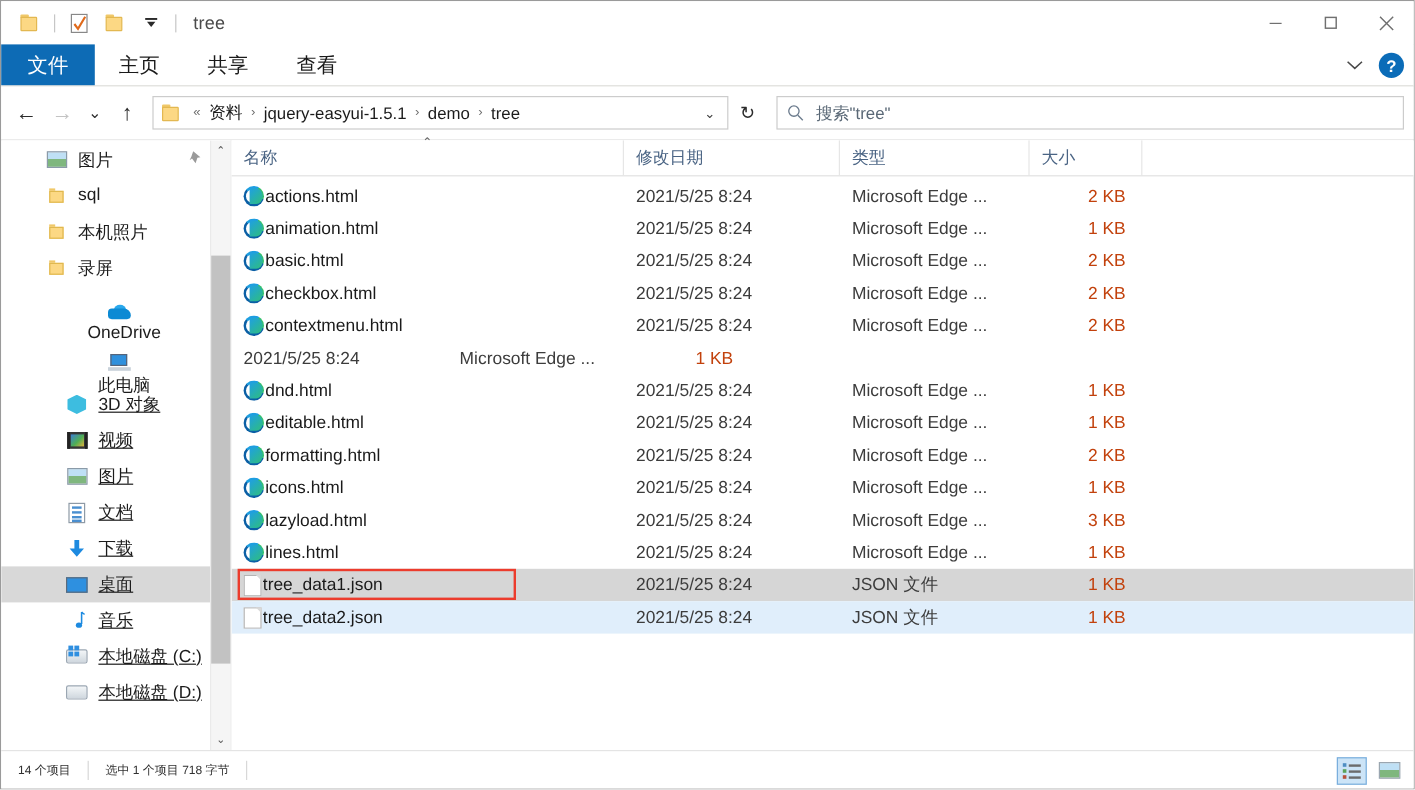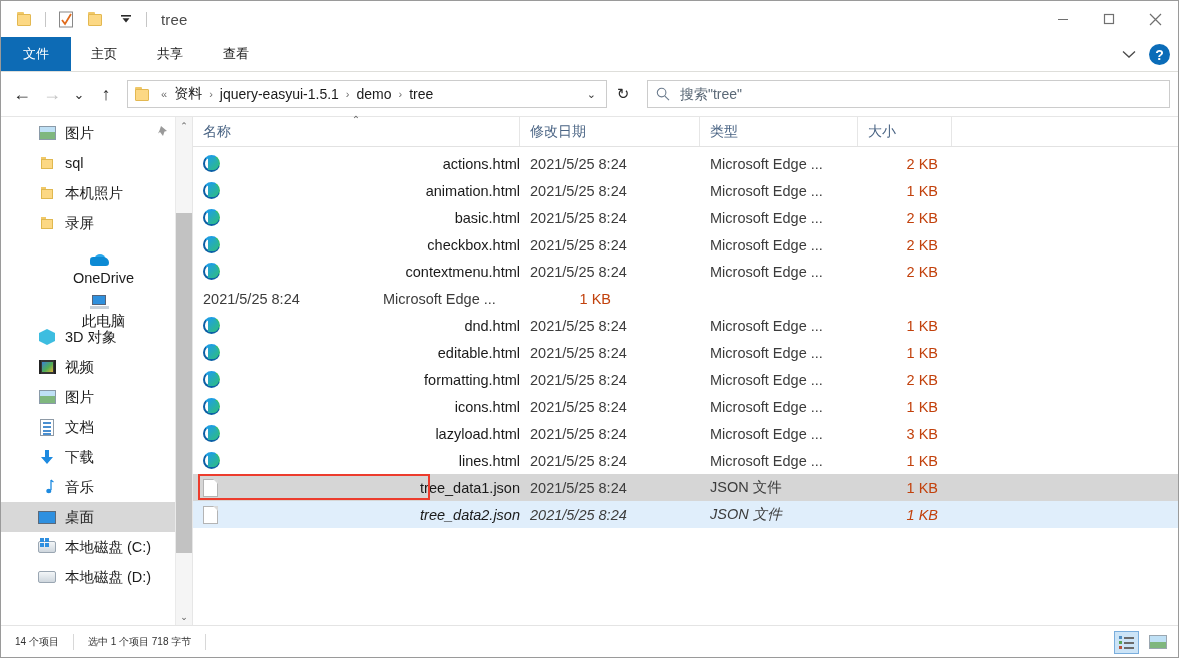--- a/index.html
+++ b/index.html
@@ -58,21 +58,21 @@
   #ribbon {
     height: 35px; flex: 0 0 35px;
     display: flex; align-items: stretch;
     background: #ffffff;
     border-bottom: 1px solid #dededa;
     position: relative;
   }
   .rtab {
     display: flex; align-items: center; justify-content: center;
     padding: 0 20px;
-    font-size: 13px; color: #1a1a1a;
+    font-size: 17px; color: #1a1a1a;
     cursor: default;
   }
   .rtab.file {
     background: #0d6bb5; color: #ffffff;
     padding: 0 22px;
   }
   .ribbon-right {
     position: absolute; right: 8px; top: 0; height: 35px;
     display: flex; align-items: center; gap: 9px;
   }
@@ -164,21 +164,21 @@
   .nav-list { padding-top: 1px; }
   .nav-item {
     height: 30px;
     display: flex; align-items: center;
     padding-left: 20px;
     font-size: 14.5px; color: #1c1c1c;
     position: relative;
     white-space: nowrap;
   }
   .nav-item.indent1 { padding-left: 36px; }
-  .nav-item.indent2 { padding-left: 36px; }
+  .nav-item.indent2 { padding-left: 53px; text-decoration: underline; }
   .nav-item.root { padding-left: 14px; flex-direction: column; }
   .nav-item.selected { background: #d8d8d8; }
   .nav-ico {
     width: 20px; height: 18px; margin-right: 8px;
     flex: 0 0 20px;
     display: flex; align-items: center; justify-content: center;
   }
   .pin {
     position: absolute; right: 22px; top: 50%; transform: translateY(-50%);
     color: #9a9a9a; font-size: 13px;
@@ -268,23 +268,23 @@
   }
 
   #rows { flex: 1 1 auto; overflow: hidden; padding-top: 3px; }
   .frow {
     height: 27px;
     display: flex; align-items: center;
     font-size: 14.5px; color: #1a1a1a;
     position: relative;
   }
   .frow.sel  { background: #d6d6d6; }
-  .frow.sel2 { background: #e0eefb; font-style: italic; }
+  .frow.sel2 { background: #e0eefb; }
   .fc { display: flex; align-items: center; overflow: hidden; white-space: nowrap; }
-  .fc.name { flex: 0 0 327px; padding-left: 10px; gap: 1px; justify-content: space-between; }
+  .fc.name { flex: 0 0 327px; padding-left: 10px; gap: 1px; }
   .fc.date { flex: 0 0 180px; padding-left: 10px; color: #3c3c3c; }
   .fc.type { flex: 0 0 158px; padding-left: 10px; color: #3c3c3c; }
   .fc.size { flex: 0 0 94px; justify-content: flex-end; padding-right: 14px; color: #c2410c; }
   .fc.rest { flex: 1 1 auto; }
 
   
   .ico-edge {
     width: 17px; height: 17px; flex: 0 0 17px;
     border-radius: 50%;
     background: conic-gradient(from 200deg, #0b5fa5 0deg 110deg, #1e9ee0 110deg 190deg, #35c06a 190deg 265deg, #0b5fa5 265deg 360deg);
@@ -565,34 +565,34 @@
           <span>文档</span>
         </div>
         <div class="nav-item indent2">
           <span class="nav-ico">
             <svg width="14" height="16" viewBox="0 0 14 16">
                 <path d="M5 1 H9 V8 H13 L7 15 L1 8 H5 Z" fill="#1d8ae0"></path>
               </svg>
           </span>
           <span>下载</span>
         </div>
+        <div class="nav-item indent2 selected">
+          <span class="nav-ico">
+              <span class="ic-desktop"></span>
+            </span>
+          <span>桌面</span>
+        </div>
         <div class="nav-item indent2">
           <span class="nav-ico">
             <svg width="13" height="16" viewBox="0 0 13 16">
                 <path d="M10 1 L10 11 M10 1 C10 1 11.5 2.5 12.5 3" stroke="#1d8ae0" stroke-width="1.3" fill="none"></path>
                 <ellipse cx="7.8" cy="12" rx="2.6" ry="2.2" fill="#1d8ae0"></ellipse>
               </svg>
           </span>
           <span>音乐</span>
-        </div>
-        <div class="nav-item indent2 selected">
-          <span class="nav-ico">
-              <span class="ic-desktop"></span>
-            </span>
-          <span>桌面</span>
         </div>
         <div class="nav-item indent2">
           <span class="nav-ico">
               <span class="ic-drive-c">
                 <i></i>
               </span>
             </span>
           <span>本地磁盘 (C:)</span>
         </div>
         <div class="nav-item indent2">

